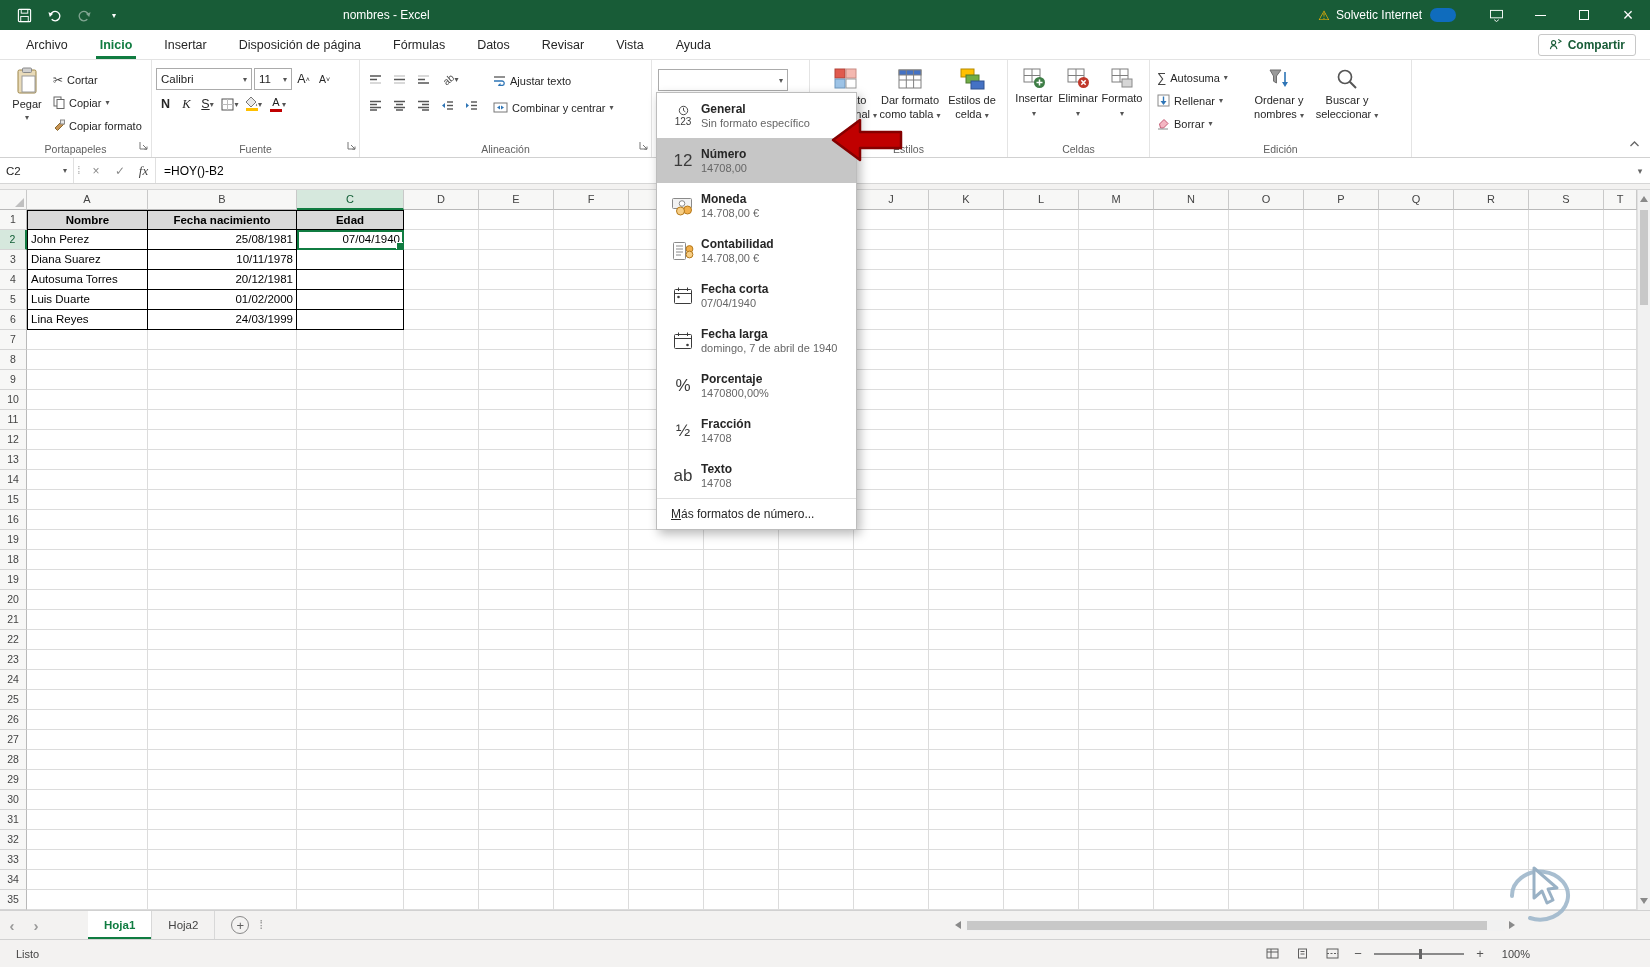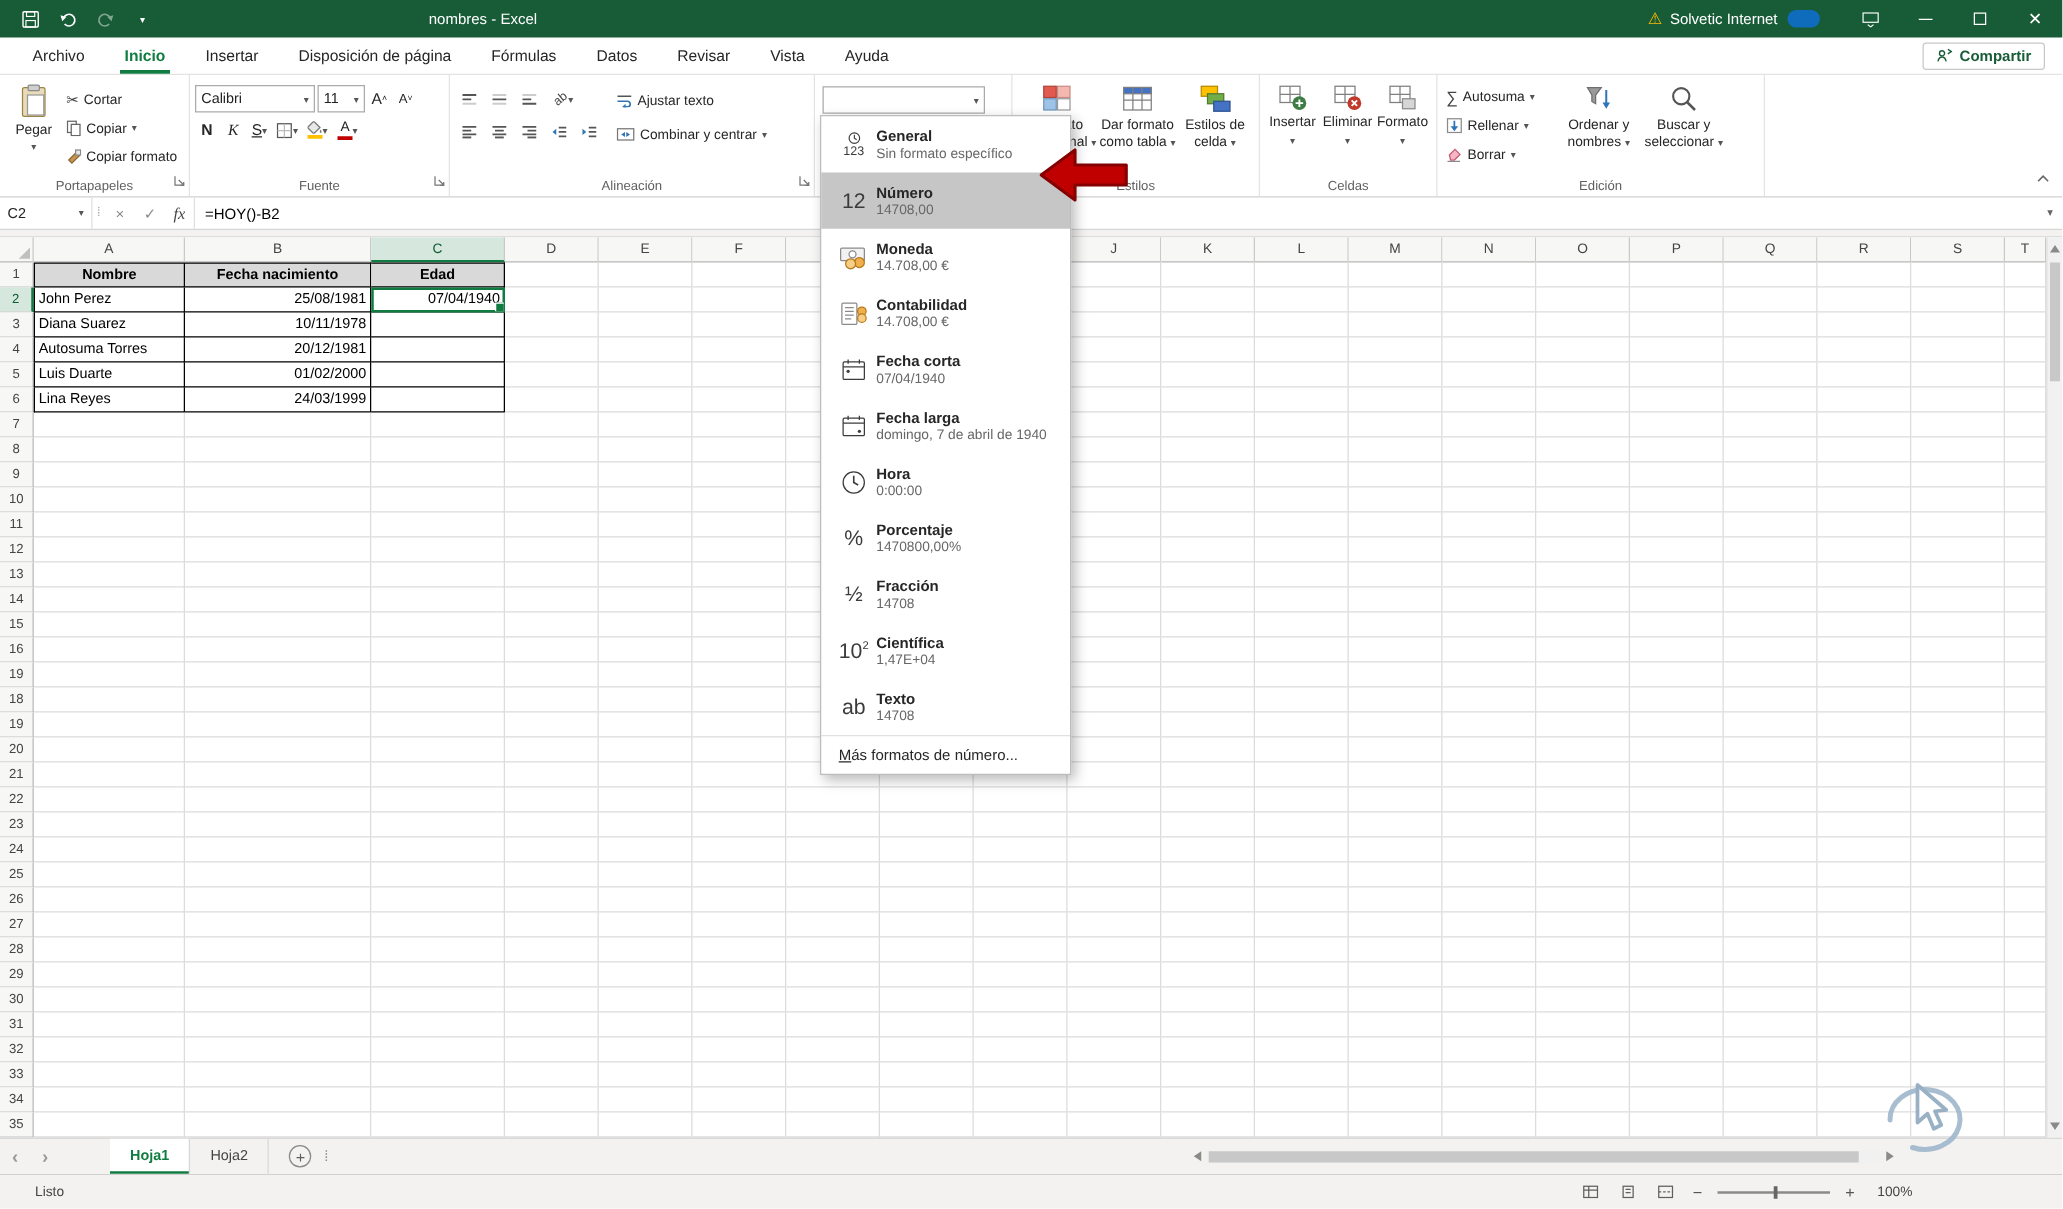--- a/index.html
+++ b/index.html
@@ -106,21 +106,21 @@
     justify-content:center; font-size:13px; align-self:center; margin-left:16px; }
   .hscroll { position:absolute; left:955px; top:7px; width:560px; height:14px; display:flex; align-items:center; }
   .tri-l { width:0; height:0; border-top:4px solid transparent; border-bottom:4px solid transparent; border-right:6px solid #8A8A8A; margin-right:4px; }
   .tri-r { width:0; height:0; border-top:4px solid transparent; border-bottom:4px solid transparent; border-left:6px solid #8A8A8A; margin-left:4px; }
   .htrack { flex:1; height:11px; background:#F1F1F1; position:relative; }
   .hthumb { position:absolute; left:2px; top:1px; bottom:1px; width:520px; background:#C8C8C8; }
   .tabdots { display:flex; align-items:center; color:#8A8A8A; font-size:12px; margin-left:10px; }
 
   
   .statusbar { height:28px; background:#F3F2F1; border-top:1px solid #D1D1D1; display:flex; align-items:center; font-size:11px; color:#444; }
-  .sb-mode { padding-left:28px; }
+  .sb-mode { padding-left:16px; }
   .sb-right { margin-left:auto; display:flex; align-items:center; gap:10px; padding-right:120px; }
   .viewic { display:flex; align-items:center; justify-content:center; width:20px; }
   .zoomtrack { width:90px; height:2px; background:#8A8A8A; position:relative; }
   .zoomthumb { position:absolute; left:50%; top:-4px; width:3px; height:10px; background:#666; }
   .zsign { font-size:13px; color:#555; width:12px; text-align:center; }
   .zoomlabel { width:34px; text-align:right; }
 
   
   .format-menu { position:absolute; left:656px; top:92px; width:201px; background:#fff; border:1px solid #BDBDBD;
     box-shadow:3px 4px 10px rgba(0,0,0,.28); z-index:40; }
@@ -1533,55 +1533,34 @@
               <circle cx="15.5" cy="15" r="1.3" fill="#3b3b3b"></circle>
             </svg>
           </div>
           <div class="fm-text">
             <div class="t">Fecha larga</div>
             <div class="s">domingo, 7 de abril de 1940</div>
           </div>
         </div>
         <div class="fm-item">
           <div class="fm-icon">
-            <svg width="22" height="22" viewBox="0 0 22 22">
-              <circle cx="11" cy="11" r="8.5" fill="none" stroke="#3b3b3b"></circle>
-              <path d="M11 5.5V11l3.5 2" fill="none" stroke="#3b3b3b" stroke-width="1.3"></path>
-            </svg>
-          </div>
-          <div class="fm-text">
-            <div class="t">Hora</div>
-            <div class="s">0:00:00</div>
-          </div>
-        </div>
-        <div class="fm-item">
-          <div class="fm-icon">
             <span class="fm-big">%</span>
           </div>
           <div class="fm-text">
             <div class="t">Porcentaje</div>
             <div class="s">1470800,00%</div>
           </div>
         </div>
         <div class="fm-item">
           <div class="fm-icon">
             <span class="fm-big">½</span>
           </div>
           <div class="fm-text">
             <div class="t">Fracción</div>
             <div class="s">14708</div>
-          </div>
-        </div>
-        <div class="fm-item">
-          <div class="fm-icon">
-            <span class="fm-big">10<sup>2</sup></span>
-          </div>
-          <div class="fm-text">
-            <div class="t">Científica</div>
-            <div class="s">1,47E+04</div>
           </div>
         </div>
         <div class="fm-item">
           <div class="fm-icon">
             <span class="fm-big">ab</span>
           </div>
           <div class="fm-text">
             <div class="t">Texto</div>
             <div class="s">14708</div>
           </div>

